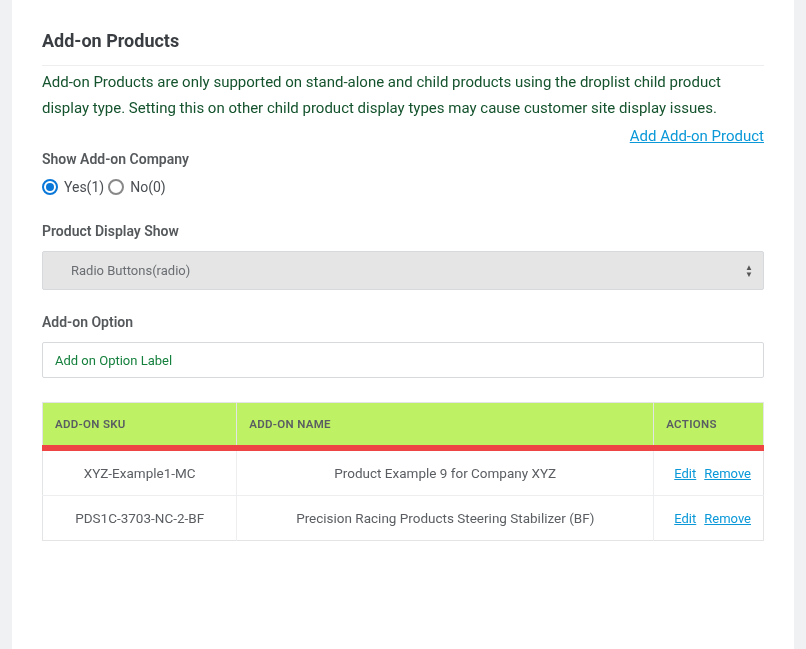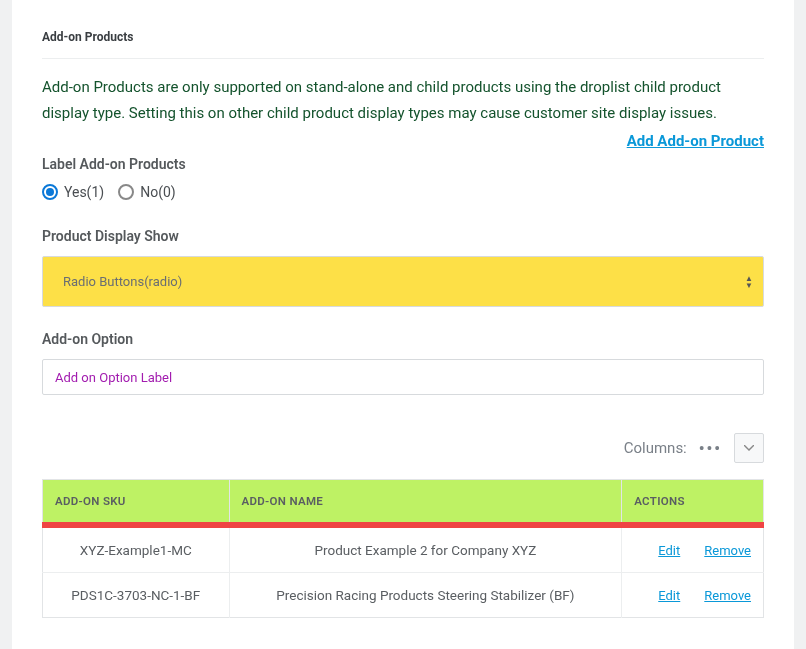--- a/index.html
+++ b/index.html
@@ -11,53 +11,53 @@
   }
   .page-wrap {
     padding: 0 12px;
   }
   .panel {
     background: #fff;
     padding: 30px 30px 40px 30px;
     min-height: 649px;
   }
   .section-title {
-    font-size: 12px;
+    font-size: 18px;
     font-weight: 700;
     color: #3a3e42;
     padding-bottom: 14px;
     border-bottom: 1px solid #eceeef;
-    margin-bottom: 16px;
+    margin-bottom: 4px;
   }
   .description {
     color: #14532d;
     font-size: 15px;
     line-height: 1.7;
     margin-bottom: 6px;
   }
   .add-link-row {
     text-align: right;
     margin-bottom: 6px;
   }
   .add-link {
     color: #0a98d8;
-    font-weight: 700;
+    font-weight: 400;
     font-size: 15px;
     text-decoration: underline;
     cursor: pointer;
   }
   .field-label {
     font-size: 14px;
     font-weight: 600;
     color: #55595c;
     margin-bottom: 12px;
   }
   .radio-row {
     display: flex;
-    gap: 14px;
+    gap: 4px;
     align-items: center;
     margin-bottom: 28px;
   }
   .radio-item {
     display: flex;
     align-items: center;
     gap: 6px;
     cursor: pointer;
   }
   .radio-outer {
@@ -82,49 +82,49 @@
     color: #4a4e52;
     font-size: 14px;
   }
   .form-group {
     margin-bottom: 24px;
   }
   .select-wrap {
     position: relative;
     border: 1px solid #d7dadd;
     border-radius: 2px;
-    height: 51px;
-    display: flex;
-    align-items: center;
-    padding: 0 20px;
+    height: 39px;
+    display: flex;
+    align-items: center;
+    padding: 0 28px;
     font-size: 13px;
     color: #6a6e72;
     cursor: pointer;
-    background: #fde047;
+    background: #e5e5e5;
   }
   .select-arrows {
     position: absolute;
     right: 10px;
     top: 50%;
     transform: translateY(-50%);
     display: flex;
     flex-direction: column;
     gap: 0px;
     color: #555;
     font-size: 8px;
     line-height: 7px;
   }
   .text-input {
     width: 100%;
     border: 1px solid #d7dadd;
     border-radius: 2px;
     height: 36px;
     padding: 0 12px;
     font-size: 13px;
-    color: #a21caf;
+    color: #15803d;
     background: #fff;
     font-family: inherit;
   }
   .columns-row {
     display: flex;
     justify-content: flex-end;
     align-items: center;
     gap: 12px;
     margin-top: 38px;
     margin-bottom: 16px;
@@ -181,42 +181,42 @@
   tr:last-child td { border-bottom: none; }
   td.actions {
     text-align: right;
     white-space: nowrap;
   }
   .table-link {
     color: #0a98d8;
     text-decoration: underline;
     font-size: 13px;
     cursor: pointer;
-    margin-left: 24px;
+    margin-left: 8px;
   }
   .col-sku { width: 27%; border-right: 1px solid #e2e4e6; }
   .col-name { width: 58%; border-right: 1px solid #e2e4e6; }
   .col-actions { width: 15%; }
   td.col-sku, td.col-name { border-right: 1px solid #eceeef; }
 </style>
 </head>
 <body>
 
 <div class="page-wrap">
   <div class="panel">
 
     <div class="section-title">Add-on Products</div>
 
     <div class="description">Add-on Products are only supported on stand-alone and child products using the droplist child product display type. Setting this on other child product display types may cause customer site display issues.</div>
 
     <div class="add-link-row">
       <a class="add-link">Add Add-on Product</a>
     </div>
 
-    <div class="field-label">Label Add-on Products</div>
+    <div class="field-label">Show Add-on Company</div>
     <div class="radio-row">
       <div class="radio-item">
         <span class="radio-outer selected">
             <span class="radio-inner"></span>
           </span>
         <span class="radio-label">Yes(1)</span>
       </div>
       <div class="radio-item">
         <span class="radio-outer"></span>
         <span class="radio-label">No(0)</span>
@@ -232,46 +232,37 @@
             <span>▼</span>
         </span>
       </div>
     </div>
 
     <div class="form-group">
       <div class="field-label">Add-on Option</div>
       <input type="text" class="text-input" value="Add on Option Label" style="">
     </div>
 
-    <div class="columns-row">
-      <span class="columns-label">Columns:</span>
-      <span class="dots">•••</span>
-      <div class="dropdown-btn">
-        <svg width="10" height="6" viewBox="0 0 10 6">
-            <path d="M0 0 L5 5 L10 0" fill="none" stroke="#888" stroke-width="1.4"></path>
-          </svg>
-      </div>
-    </div>
 
     <table>
       <thead>
         <tr>
           <th class="col-sku">ADD-ON SKU</th>
           <th class="col-name">ADD-ON NAME</th>
           <th class="col-actions">ACTIONS</th>
         </tr>
       </thead>
       <tbody id="table-body">
           <tr>
             <td class="col-sku">XYZ-Example1-MC</td>
-            <td class="col-name">Product Example 2 for Company XYZ</td>
+            <td class="col-name">Product Example 9 for Company XYZ</td>
             <td class="actions col-actions"><a class="table-link">Edit</a><a class="table-link">Remove</a></td>
           </tr>
           <tr>
-            <td class="col-sku">PDS1C-3703-NC-1-BF</td>
+            <td class="col-sku">PDS1C-3703-NC-2-BF</td>
             <td class="col-name">Precision Racing Products Steering Stabilizer (BF)</td>
             <td class="actions col-actions"><a class="table-link">Edit</a><a class="table-link">Remove</a></td>
           </tr>
         </tbody>
     </table>
 
   </div>
 </div>
 
 </body></html>

